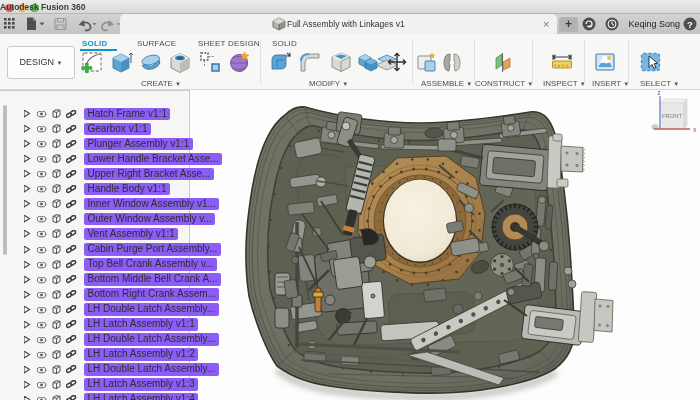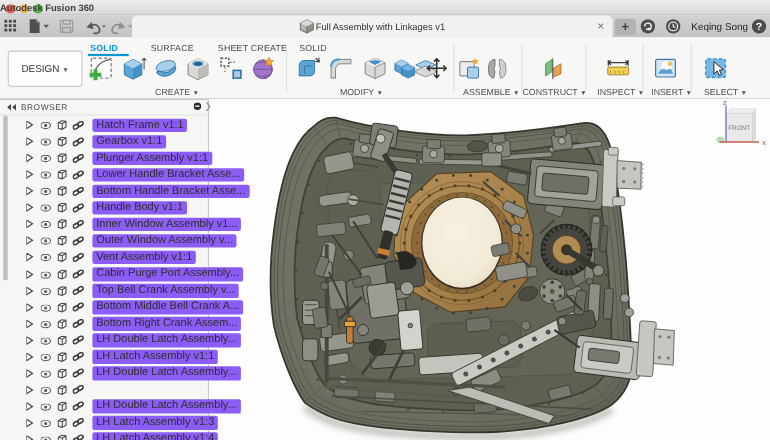--- a/index.html
+++ b/index.html
@@ -479,21 +479,21 @@
   <div class="abs" id="tabtext">Full Assembly with Linkages v1</div>
   <div class="abs" id="tabclose">×</div>
   <div class="abs" id="plusbtn">+</div>
   <div class="abs" id="username">Keqing Song</div>
 
   <div class="abs" id="ribbon"></div>
   <div class="abs" id="designbtn">DESIGN <span class="caret">▼</span></div>
   <div class="rtab" id="solidtab" style="left:82px;">SOLID</div>
   <div class="abs" id="solidline"></div>
   <div class="rtab" style="left:137px;">SURFACE</div>
-  <div class="rtab" style="left:198px;">SHEET CREATE</div>
+  <div class="rtab" style="left:198px;">SHEET DESIGN</div>
   <div class="rtab" style="left:272px;">SOLID</div>
 
   <div class="glabel" style="left:141px;">CREATE <span class="caret">▼</span></div>
   <div class="glabel" style="left:309px;">MODIFY <span class="caret">▼</span></div>
   <div class="glabel" style="left:421px;">ASSEMBLE <span class="caret">▼</span></div>
   <div class="glabel" style="left:475px;">CONSTRUCT <span class="caret">▼</span></div>
   <div class="glabel" style="left:543px;">INSPECT <span class="caret">▼</span></div>
   <div class="glabel" style="left:592px;">INSERT <span class="caret">▼</span></div>
   <div class="glabel" style="left:640px;">SELECT <span class="caret">▼</span></div>
 
@@ -679,31 +679,20 @@
         </g>
       <g id="lnk">
           <g fill="none" stroke="#3f3f3f" stroke-width="1.5">
             <rect x="0.5" y="3.6" width="5.2" height="3.4" rx="1.7" transform="rotate(-33 3 5.5)"></rect>
             <rect x="4.4" y="1" width="5.2" height="3.4" rx="1.7" transform="rotate(-33 7 2.5)"></rect>
           </g>
         </g>
     </defs>
   </svg>
   <div class="abs" id="browser">
-    <div id="bheader" style="border-bottom:1px solid #e2e2e2;">
-      <svg width="14" height="8" style="position:absolute;left:5px;top:2.5px">
-          <path d="M5,0.5 L1.5,3.5 L5,6.5 Z M9.5,0.5 L6,3.5 L9.5,6.5 Z" fill="#454545"></path>
-        </svg>
-      <span style="position:absolute;left:19px;top:1.5px;font-size:7.6px;color:#4a4a4a;letter-spacing:0.5px;">BROWSER</span>
-      <svg width="8" height="8" style="position:absolute;left:176px;top:1.5px">
-          <circle cx="3.5" cy="3.5" r="3.4" fill="#2a2a2a"></circle>
-          <rect x="1.6" y="2.9" width="3.8" height="1.2" fill="#fff"></rect>
-        </svg>
-      <span style="position:absolute;left:186px;top:0.5px;font-size:8px;color:#9a9a9a;">❯</span>
-    </div>
     <div id="vscroll"></div>
     <div id="rows">
         <div class="brow" style="top:15.5px">
           <svg width="7" height="8" style="position:absolute;left:24px;top:3.5px">
             <use href="#tri"></use>
           </svg>
           <svg width="10" height="7" style="position:absolute;left:37px;top:4.5px">
             <use href="#eye"></use>
           </svg>
           <svg width="10" height="10" style="position:absolute;left:52px;top:2.5px">
@@ -765,21 +754,21 @@
           </svg>
           <svg width="10" height="7" style="position:absolute;left:37px;top:4.5px">
             <use href="#eye"></use>
           </svg>
           <svg width="10" height="10" style="position:absolute;left:52px;top:2.5px">
             <use href="#comp"></use>
           </svg>
           <svg width="11" height="9" style="position:absolute;left:66px;top:3px">
             <use href="#lnk"></use>
           </svg>
-          <span class="pill">Bottom Handle Bracket Asse...</span>
+          <span class="pill">Upper Right Bracket Asse...</span>
         </div>
         <div class="brow" style="top:90.8px">
           <svg width="7" height="8" style="position:absolute;left:24px;top:3.5px">
             <use href="#tri"></use>
           </svg>
           <svg width="10" height="7" style="position:absolute;left:37px;top:4.5px">
             <use href="#eye"></use>
           </svg>
           <svg width="10" height="10" style="position:absolute;left:52px;top:2.5px">
             <use href="#comp"></use>
@@ -945,20 +934,21 @@
           </svg>
           <svg width="10" height="7" style="position:absolute;left:37px;top:4.5px">
             <use href="#eye"></use>
           </svg>
           <svg width="10" height="10" style="position:absolute;left:52px;top:2.5px">
             <use href="#comp"></use>
           </svg>
           <svg width="11" height="9" style="position:absolute;left:66px;top:3px">
             <use href="#lnk"></use>
           </svg>
+          <span class="pill">LH Latch Assembly v1:2</span>
         </div>
         <div class="brow" style="top:271.4px">
           <svg width="7" height="8" style="position:absolute;left:24px;top:3.5px">
             <use href="#tri"></use>
           </svg>
           <svg width="10" height="7" style="position:absolute;left:37px;top:4.5px">
             <use href="#eye"></use>
           </svg>
           <svg width="10" height="10" style="position:absolute;left:52px;top:2.5px">
             <use href="#comp"></use>

